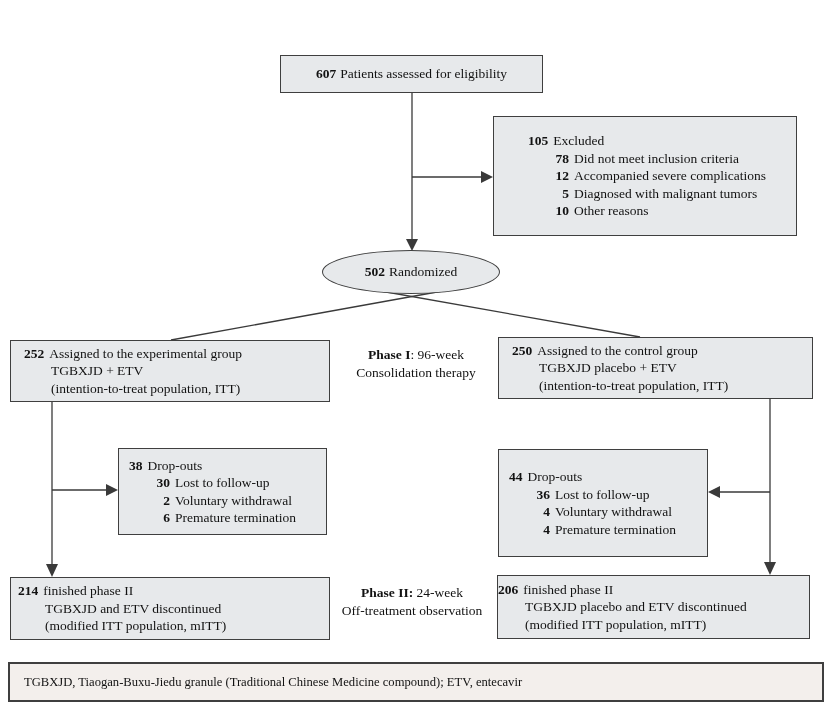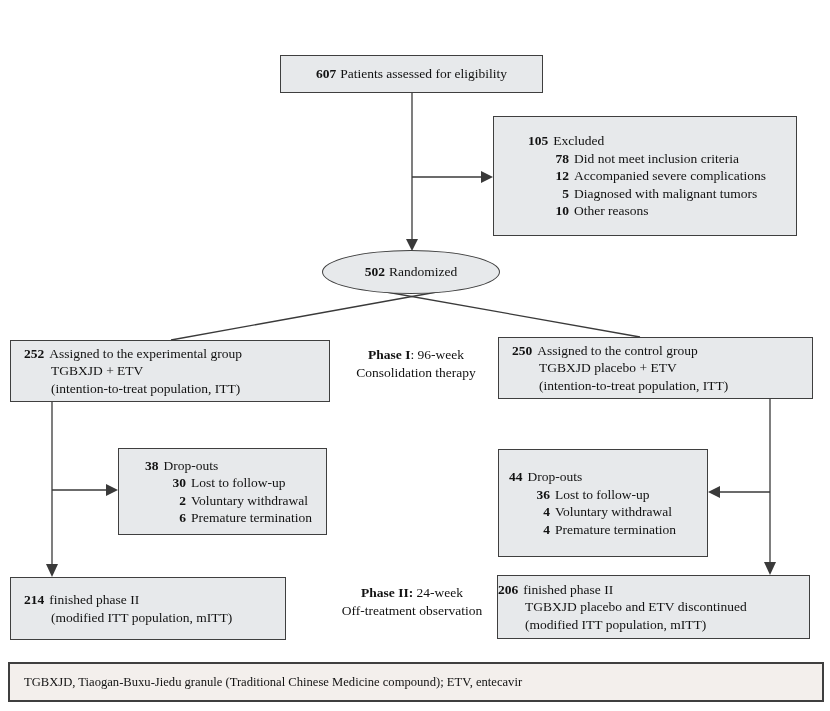--- a/index.html
+++ b/index.html
@@ -141,21 +141,21 @@
 
   <div class="node" style="left:498px;top:337px;width:315px;height:62px;padding-left:13px;">
     <div class="row">
       <span class="num">250</span>
       <span>Assigned to the control group</span>
     </div>
     <div class="row indent">TGBXJD placebo + ETV</div>
     <div class="row indent">(intention-to-treat population, ITT)</div>
   </div>
 
-  <div class="node" style="left:118px;top:448px;width:209px;height:87px;padding-left:26px;">
+  <div class="node" style="left:118px;top:448px;width:209px;height:87px;padding-left:10px;">
     <div class="row">
       <span class="num">38</span>
       <span>Drop-outs</span>
     </div>
     <div class="row sub">
       <span class="num">30</span>
       <span>Lost to follow-up</span>
     </div>
     <div class="row sub">
       <span class="num">2</span>
@@ -179,25 +179,26 @@
     <div class="row sub">
       <span class="num">4</span>
       <span>Voluntary withdrawal</span>
     </div>
     <div class="row sub">
       <span class="num">4</span>
       <span>Premature termination</span>
     </div>
   </div>
 
-  <div class="node" style="left:10px;top:577px;width:276px;height:63px;padding-left:13px;">
+  <div class="node" style="left:10px;top:577px;width:320px;height:63px;padding-left:7px;">
     <div class="row">
       <span class="num">214</span>
       <span>finished phase II</span>
     </div>
+    <div class="row indent">TGBXJD and ETV discontinued</div>
     <div class="row indent">(modified ITT population, mITT)</div>
   </div>
 
   <div class="phase-label" style="left:332px;top:584px;width:160px;">
     <div><b>Phase II:</b><span> 24-week</span></div>
     <div>Off-treatment observation</div>
   </div>
 
   <div class="node" style="left:497px;top:575px;width:313px;height:64px;">
     <div class="row">

